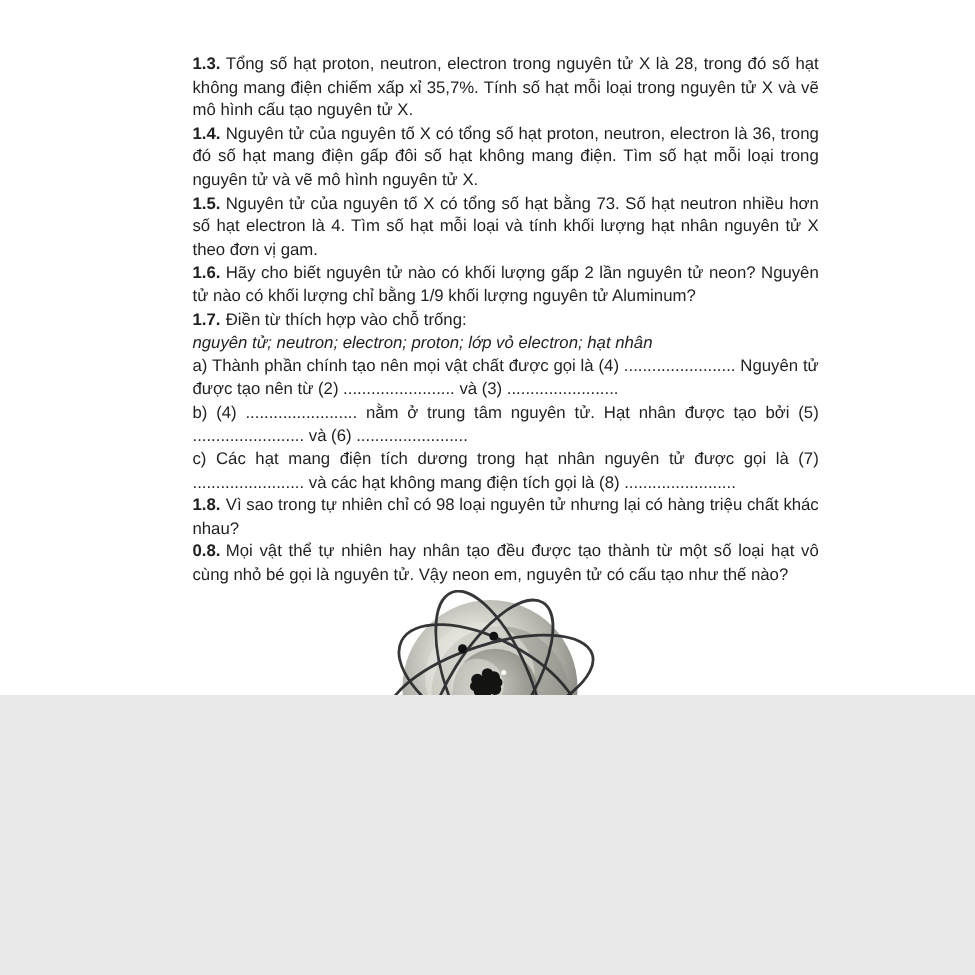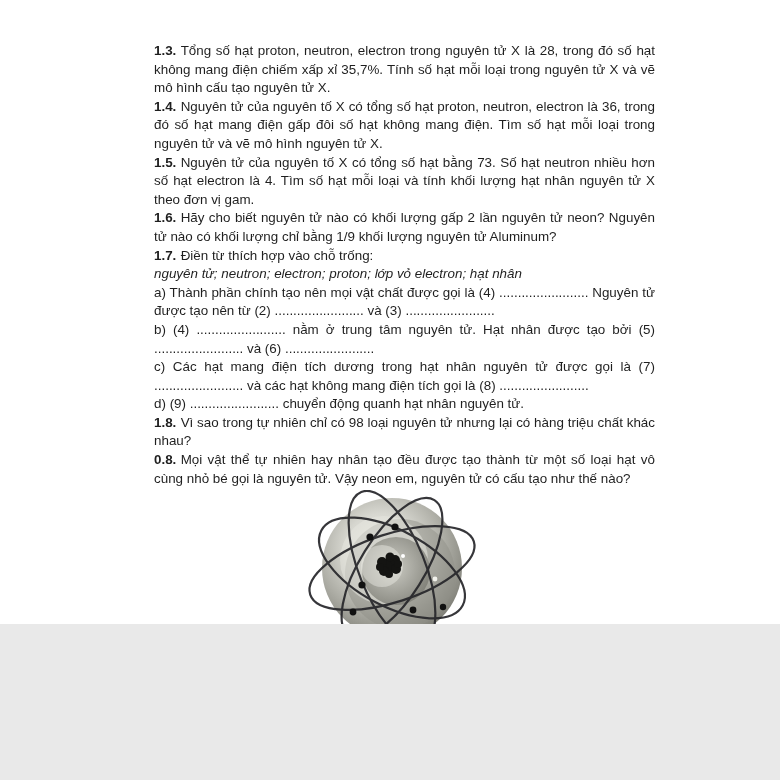--- a/index.html
+++ b/index.html
@@ -1,17 +1,17 @@
 <!DOCTYPE html>
 <html><head>
 <meta charset="utf-8">
 <style>
   html,body{margin:0;padding:0;background:#e9e9e9;}
   .sheet{
-    position:relative;width:780px;height:624px;margin:0 auto;
+    position:relative;width:780px;height:556px;margin:0 auto;
     background:#ffffff;overflow:hidden;
     font-family:"Liberation Sans",sans-serif;color:#1f1f1f;
   }
   .content{
     position:absolute;left:154px;top:42px;width:501px;
     font-size:13.4px;line-height:18.6px;text-align:justify;
   }
   .para{margin:0;padding:0;}
   .num{font-weight:bold;}
   .num:not(:empty){margin-right:0.32em;}
@@ -34,21 +34,20 @@
 
     <p class="para"><span class="num">1.3.</span><span>Tổng số hạt proton, neutron, electron trong nguyên tử X là 28, trong đó số hạt không mang điện chiếm xấp xỉ 35,7%. Tính số hạt mỗi loại trong nguyên tử X và vẽ mô hình cấu tạo nguyên tử X.</span></p>
     <p class="para"><span class="num">1.4.</span><span>Nguyên tử của nguyên tố X có tổng số hạt proton, neutron, electron là 36, trong đó số hạt mang điện gấp đôi số hạt không mang điện. Tìm số hạt mỗi loại trong nguyên tử và vẽ mô hình nguyên tử X.</span></p>
     <p class="para"><span class="num">1.5.</span><span>Nguyên tử của nguyên tố X có tổng số hạt bằng 73. Số hạt neutron nhiều hơn số hạt electron là 4. Tìm số hạt mỗi loại và tính khối lượng hạt nhân nguyên tử X theo đơn vị gam.</span></p>
     <p class="para"><span class="num">1.6.</span><span>Hãy cho biết nguyên tử nào có khối lượng gấp 2 lần nguyên tử neon? Nguyên tử nào có khối lượng chỉ bằng 1/9 khối lượng nguyên tử Aluminum?</span></p>
     <p class="para"><span class="num">1.7.</span><span>Điền từ thích hợp vào chỗ trống:</span></p>
     <p class="para wordbank"><span>nguyên tử; neutron; electron; proton; lớp vỏ electron; hạt nhân</span></p>
     <p class="para"><span>a) Thành phần chính tạo nên mọi vật chất được gọi là (4) ........................ Nguyên tử được tạo nên từ (2) ........................ và (3) ........................</span></p>
     <p class="para"><span>b) (4) ........................ nằm ở trung tâm nguyên tử. Hạt nhân được tạo bởi (5) ........................ và (6) ........................</span></p>
     <p class="para"><span>c) Các hạt mang điện tích dương trong hạt nhân nguyên tử được gọi là (7) ........................ và các hạt không mang điện tích gọi là (8) ........................</span></p>
-    <p class="para"><span>d) (9) ........................ chuyển động quanh hạt nhân nguyên tử.</span></p>
     <p class="para"><span class="num">1.8.</span><span>Vì sao trong tự nhiên chỉ có 98 loại nguyên tử nhưng lại có hàng triệu chất khác nhau?</span></p>
     <p class="para"><span class="num">0.8.</span><span>Mọi vật thể tự nhiên hay nhân tạo đều được tạo thành từ một số loại hạt vô cùng nhỏ bé gọi là nguyên tử. Vậy neon em, nguyên tử có cấu tạo như thế nào?</span></p>
 
     <div class="figure-wrap">
       
       <svg width="200" height="156" viewBox="0 0 200 156" aria-hidden="true">
         <defs>
           <radialGradient id="sph" cx="42%" cy="36%" r="78%">
             <stop offset="0%" stop-color="#f1f1eb"></stop>
             <stop offset="32%" stop-color="#d7d7d0"></stop>

